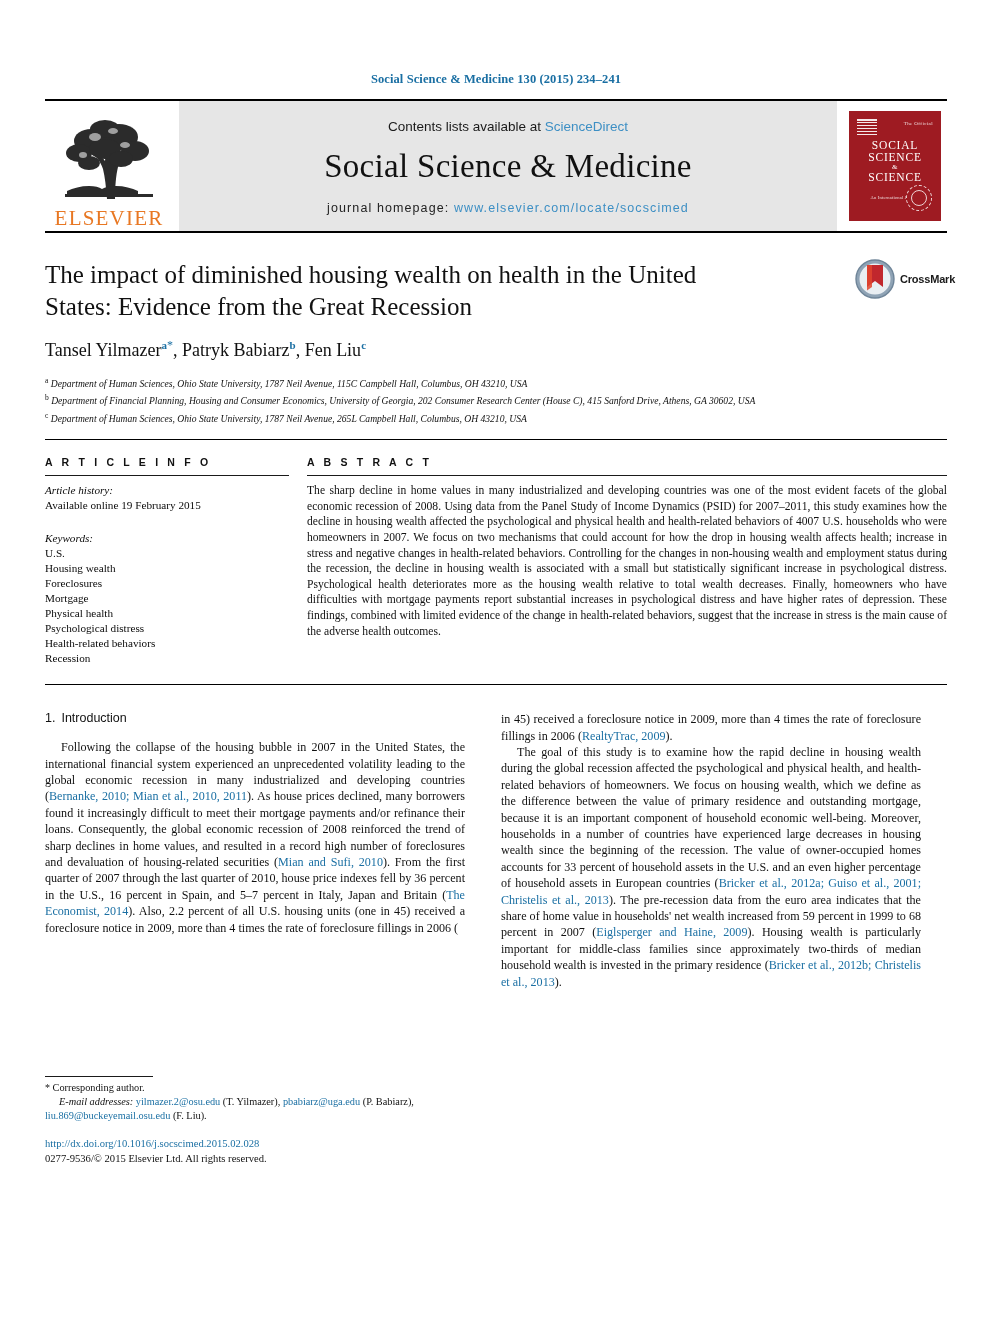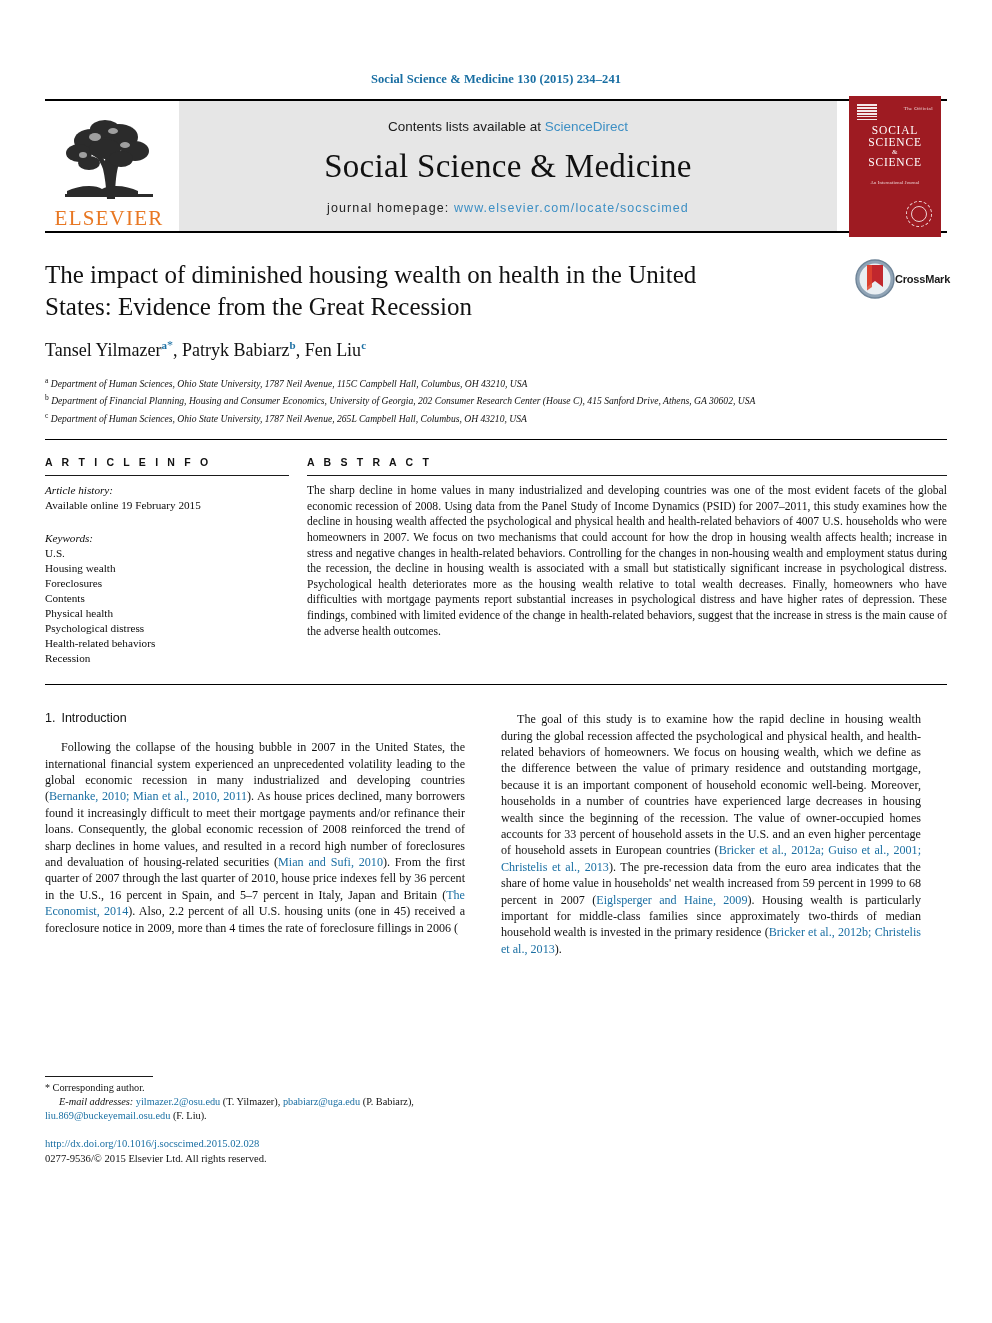--- a/index.html
+++ b/index.html
@@ -72,21 +72,21 @@
     font-family: "Liberation Sans", sans-serif;
     letter-spacing: 1.1px;
     color: #222;
   }
   .homepage-line .url { color: #3d8fc4; }
   .cover-thumb {
     width: 104px; flex: 0 0 104px;
     display: flex; align-items: center; justify-content: center;
   }
   .cover-inner {
-    width: 92px; height: 141px;
+    width: 92px; height: 110px;
     background: #9e1b22;
     position: relative;
     color: #fff;
     font-family: "Liberation Serif", serif;
     overflow: hidden;
   }
   .cover-box {
     position:absolute; left:8px; top:8px; width:20px; height:16px;
     background: repeating-linear-gradient(#fff 0 1.5px, #9e1b22 1.5px 3px);
     opacity:.9;
@@ -128,21 +128,21 @@
     font-size: 18px;
     color: #111;
   }
   .sup { color: #1a6fa3; font-size: 11px; vertical-align: super; font-weight: bold; }
   .sup-star { color: #1a6fa3; font-size: 12px; vertical-align: super; }
 
   .crossmark {
     position: absolute;
     right: 0; top: -6px;
     width: 92px; height: 52px;
-    display:flex; align-items:center; 
+    display:flex; align-items:center; gap:5px;
   }
   .cm-badge { width: 40px; height: 40px; flex:0 0 40px;}
   .cm-text {
     font-family: "Liberation Sans", sans-serif;
     font-size: 11px; font-weight: bold; color:#1a1a1a;
     letter-spacing:-.2px;
   }
 
   .affils { margin: 13px 45px 0 45px; font-size: 9.6px; font-style: italic; line-height: 13.2px; color:#111;}
   .affils div { margin-bottom: 1px; }
@@ -324,21 +324,21 @@
     <div class="info-col">
       <div class="sec-head">A R T I C L E   I N F O</div>
       <div class="hr-thin"></div>
       <div class="hist-label">Article history:</div>
       <div class="hist-val">Available online 19 February 2015</div>
       <div class="kw-block">
         <div class="kw-label">Keywords:</div>
         <div class="kw-list">U.S.</div>
         <div class="kw-list">Housing wealth</div>
         <div class="kw-list">Foreclosures</div>
-        <div class="kw-list">Contents</div>
+        <div class="kw-list">Mortgage</div>
         <div class="kw-list">Physical health</div>
         <div class="kw-list">Psychological distress</div>
         <div class="kw-list">Health-related behaviors</div>
         <div class="kw-list">Recession</div>
       </div>
     </div>
 
     <div class="abstract-col">
       <div class="sec-head">A B S T R A C T</div>
       <div class="hr-thin"></div>
@@ -371,17 +371,18 @@
           <span>(F. Liu)</span>.
         </div>
         <div class="doi-block">
           <div class="doi-link">http://dx.doi.org/10.1016/j.socscimed.2015.02.028</div>
           <div class="issn-line">0277-9536/© 2015 Elsevier Ltd. All rights reserved.</div>
         </div>
       </div>
     </div>
 
     <div class="col">
+      <p class="body-p" style="text-indent:0;"><span>in 45) received a foreclosure notice in 2009, more than 4 times the rate of foreclosure fillings in 2006 (</span><span class="cite">RealtyTrac, 2009</span><span>).</span></p>
       <p class="body-p"><span>The goal of this study is to examine how the rapid decline in housing wealth during the global recession affected the psychological and physical health, and health-related behaviors of homeowners. We focus on housing wealth, which we define as the difference between the value of primary residence and outstanding mortgage, because it is an important component of household economic well-being. Moreover, households in a number of countries have experienced large decreases in housing wealth since the beginning of the recession. The value of owner-occupied homes accounts for 33 percent of household assets in the U.S. and an even higher percentage of household assets in European countries (</span><span class="cite">Bricker et al., 2012a; Guiso et al., 2001; Christelis et al., 2013</span><span>). The pre-recession data from the euro area indicates that the share of home value in households' net wealth increased from 59 percent in 1999 to 68 percent in 2007 (</span><span class="cite">Eiglsperger and Haine, 2009</span><span>). Housing wealth is particularly important for middle-class families since approximately two-thirds of median household wealth is invested in the primary residence (</span><span class="cite">Bricker et al., 2012b; Christelis et al., 2013</span><span>).</span></p>
     </div>
   </div>
 
 </div>
 
 </body></html>

